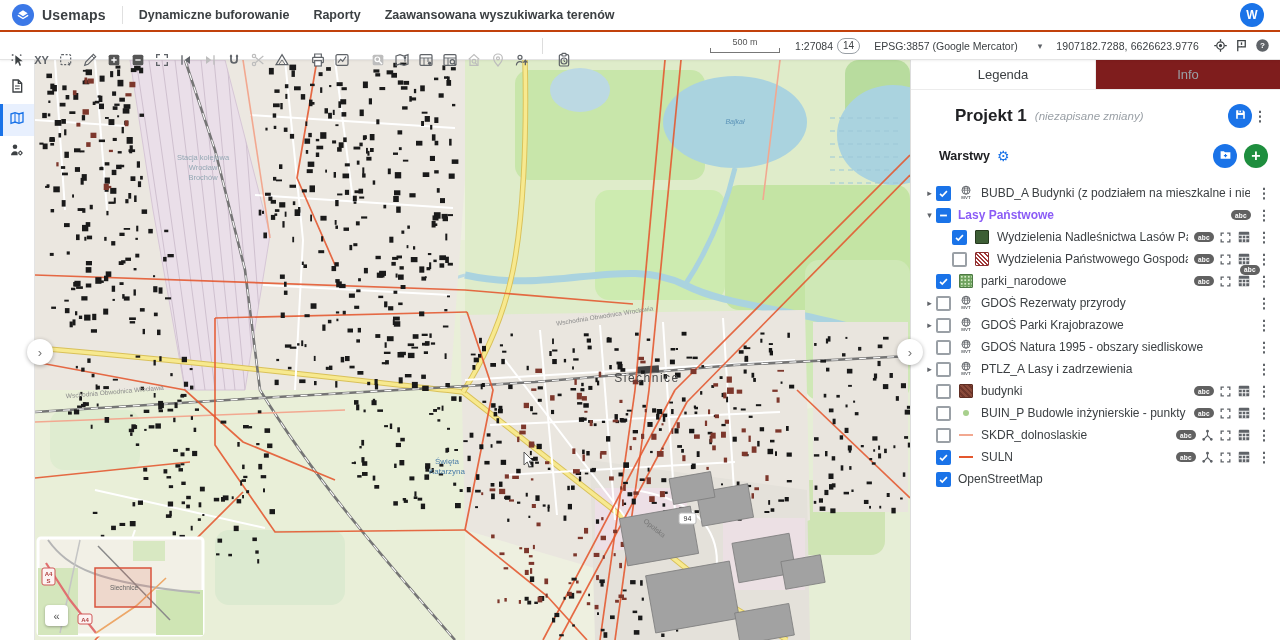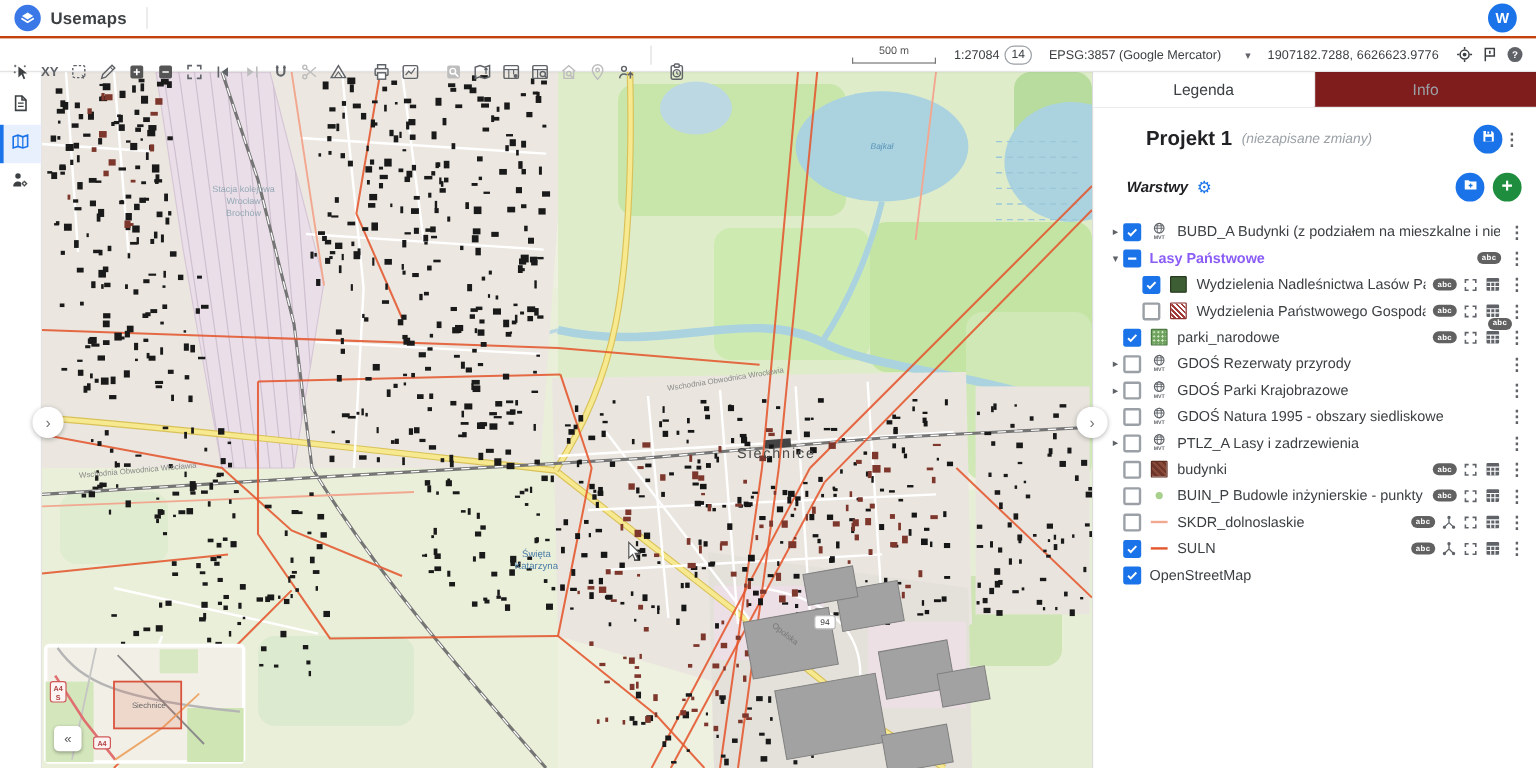--- a/index.html
+++ b/index.html
@@ -68,21 +68,21 @@
   .proj-row{display:flex;align-items:center;margin:14px 12px 0 44px;}
   .proj-title{font-size:17px;font-weight:700;color:#202124;}
   .proj-status{font-size:11.5px;font-style:italic;color:#9aa0a6;margin-left:8px;flex:1;white-space:nowrap;overflow:hidden;}
   .round-btn{width:24px;height:24px;border-radius:50%;display:flex;align-items:center;justify-content:center;
     cursor:pointer;flex:0 0 auto;}
   .round-btn.blue{background:#1a73e8;}
   .round-btn.green{background:#1e8e3e;}
   .dots{width:16px;text-align:center;color:#5f6368;font-size:14px;font-weight:700;cursor:pointer;
     line-height:14px;letter-spacing:0;}
   .warstwy-row{display:flex;align-items:center;margin:16px 12px 2px 28px;}
-  .warstwy-label{font-size:12.5px;font-weight:700;color:#202124;font-style:italic;}
+  .warstwy-label{font-size:12.5px;font-weight:700;color:#202124;}
   .gear{color:#1a73e8;font-size:14px;margin-left:7px;cursor:pointer;line-height:14px;}
   .warstwy-spacer{flex:1;}
   .float-abc{position:absolute;right:20px;top:168px;}
   .abc-pill{display:inline-block;background:#616161;color:#fff;font-size:6.5px;font-weight:700;
     border-radius:6px;padding:1.5px 4px;line-height:7px;letter-spacing:.3px;}
   .layer-list{margin-top:14px;position:relative;}
   .layer-row{display:flex;align-items:center;height:22px;padding:0 8px 0 12px;}
   .lr-arrow{width:13px;flex:0 0 auto;font-size:9px;color:#5f6368;cursor:pointer;text-align:center;}
   .lr-indent{width:16px;flex:0 0 auto;}
   .cbx{width:15px;height:15px;border-radius:2px;flex:0 0 auto;margin-right:7px;cursor:pointer;
@@ -101,20 +101,25 @@
 
 <div class="header">
   <div class="logo">
     <svg width="14" height="14" viewBox="0 0 24 24">
         <path d="M12 4 L20 9 L12 14 L4 9 Z" fill="#fff"></path>
         <path d="M4 13 L12 18 L20 13" stroke="#fff" stroke-width="2.4" fill="none" stroke-linecap="round" stroke-linejoin="round"></path>
       </svg>
   </div>
   <span class="brand">Usemaps</span>
   <div class="hdr-divider"></div>
+  <div class="nav">
+    <span class="nav-item">Dynamiczne buforowanie</span>
+    <span class="nav-item">Raporty</span>
+    <span class="nav-item">Zaawansowana wyszukiwarka terenów</span>
+  </div>
   <div class="hdr-spacer"></div>
   <div class="avatar">W</div>
 </div>
 
 <div class="toolbar">
   <div id="tools" style="display:flex;align-items:center;gap:1px;">
       <div class="tool-btn">
         <svg width="16" height="16" viewBox="0 0 24 24" fill="none" stroke="#5f6368" stroke-width="1.8">
           <path d="M8 5v14l4-4 2.5 6 2-1-2.5-6H19z" fill="#3c4043" stroke="none"></path>
           <path d="M4 3v3M2.5 4.5h3M16 3.5v2.5M14.8 4.8h2.5M3.5 11v2.5M2.2 12.2h2.5" stroke-width="1.3"></path>

